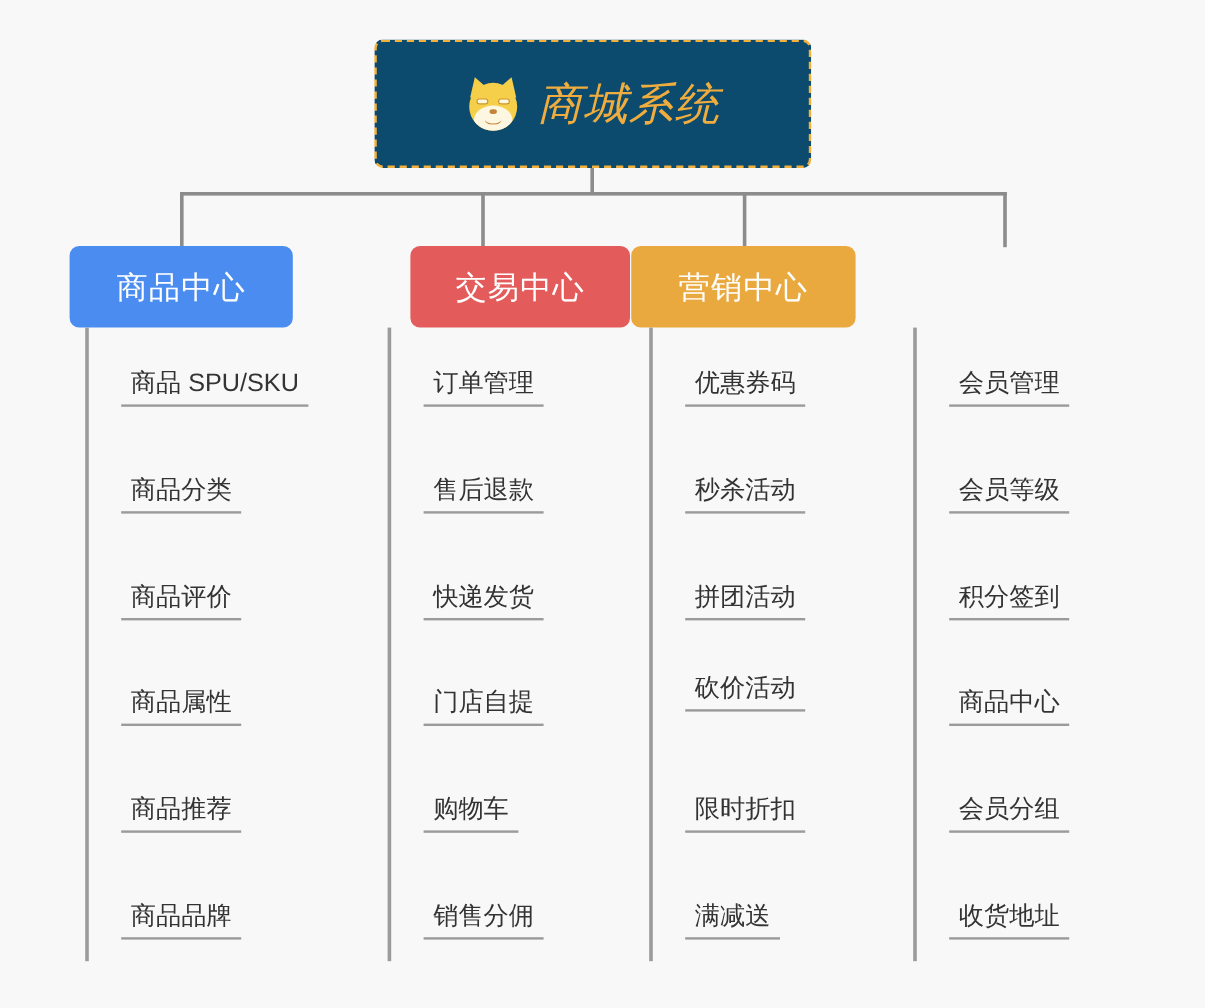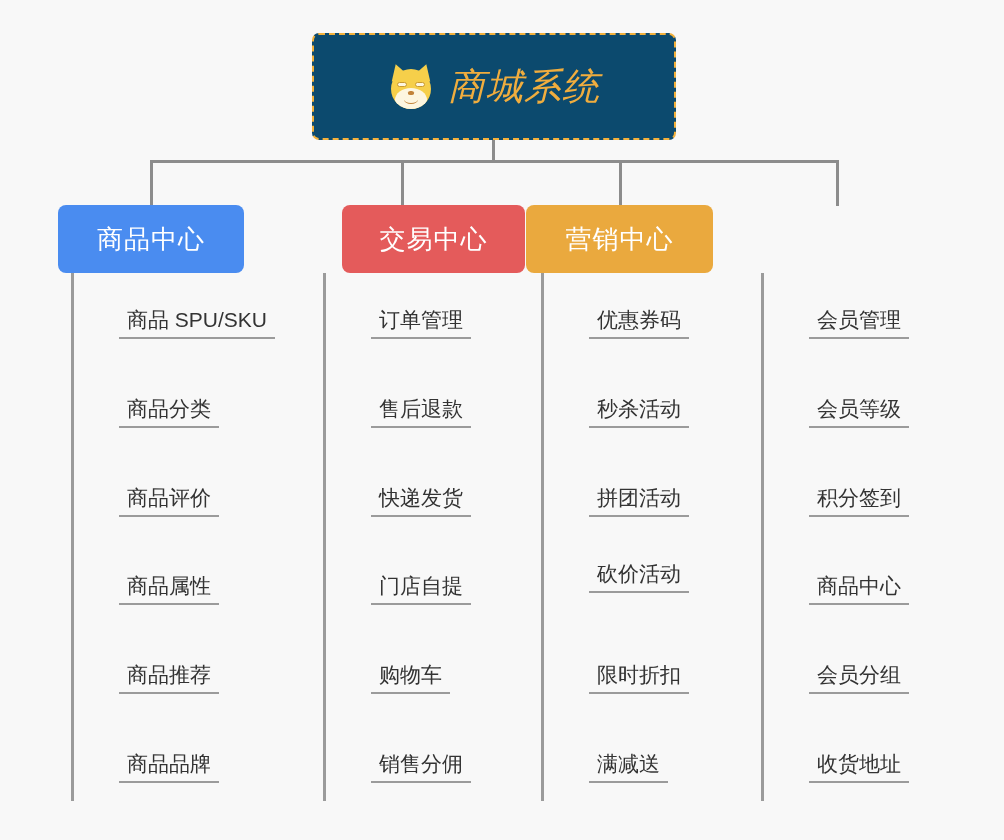--- a/index.html
+++ b/index.html
@@ -150,21 +150,21 @@
     top: 0;
     width: 3px;
     background: #9b9b9b;
   }
   .leaf-item {
     position: absolute;
     left: 0;
     height: 66px;
     display: flex;
     align-items: flex-end;
-    padding-left: 48px;
+    padding-left: 30px;
     box-sizing: border-box;
   }
   .leaf-text {
     font-size: 21px;
     color: #333333;
     line-height: 1.15;
     white-space: nowrap;
     padding: 0 8px 5px 8px;
     border-bottom: 2px solid #9b9b9b;
     display: inline-block;

